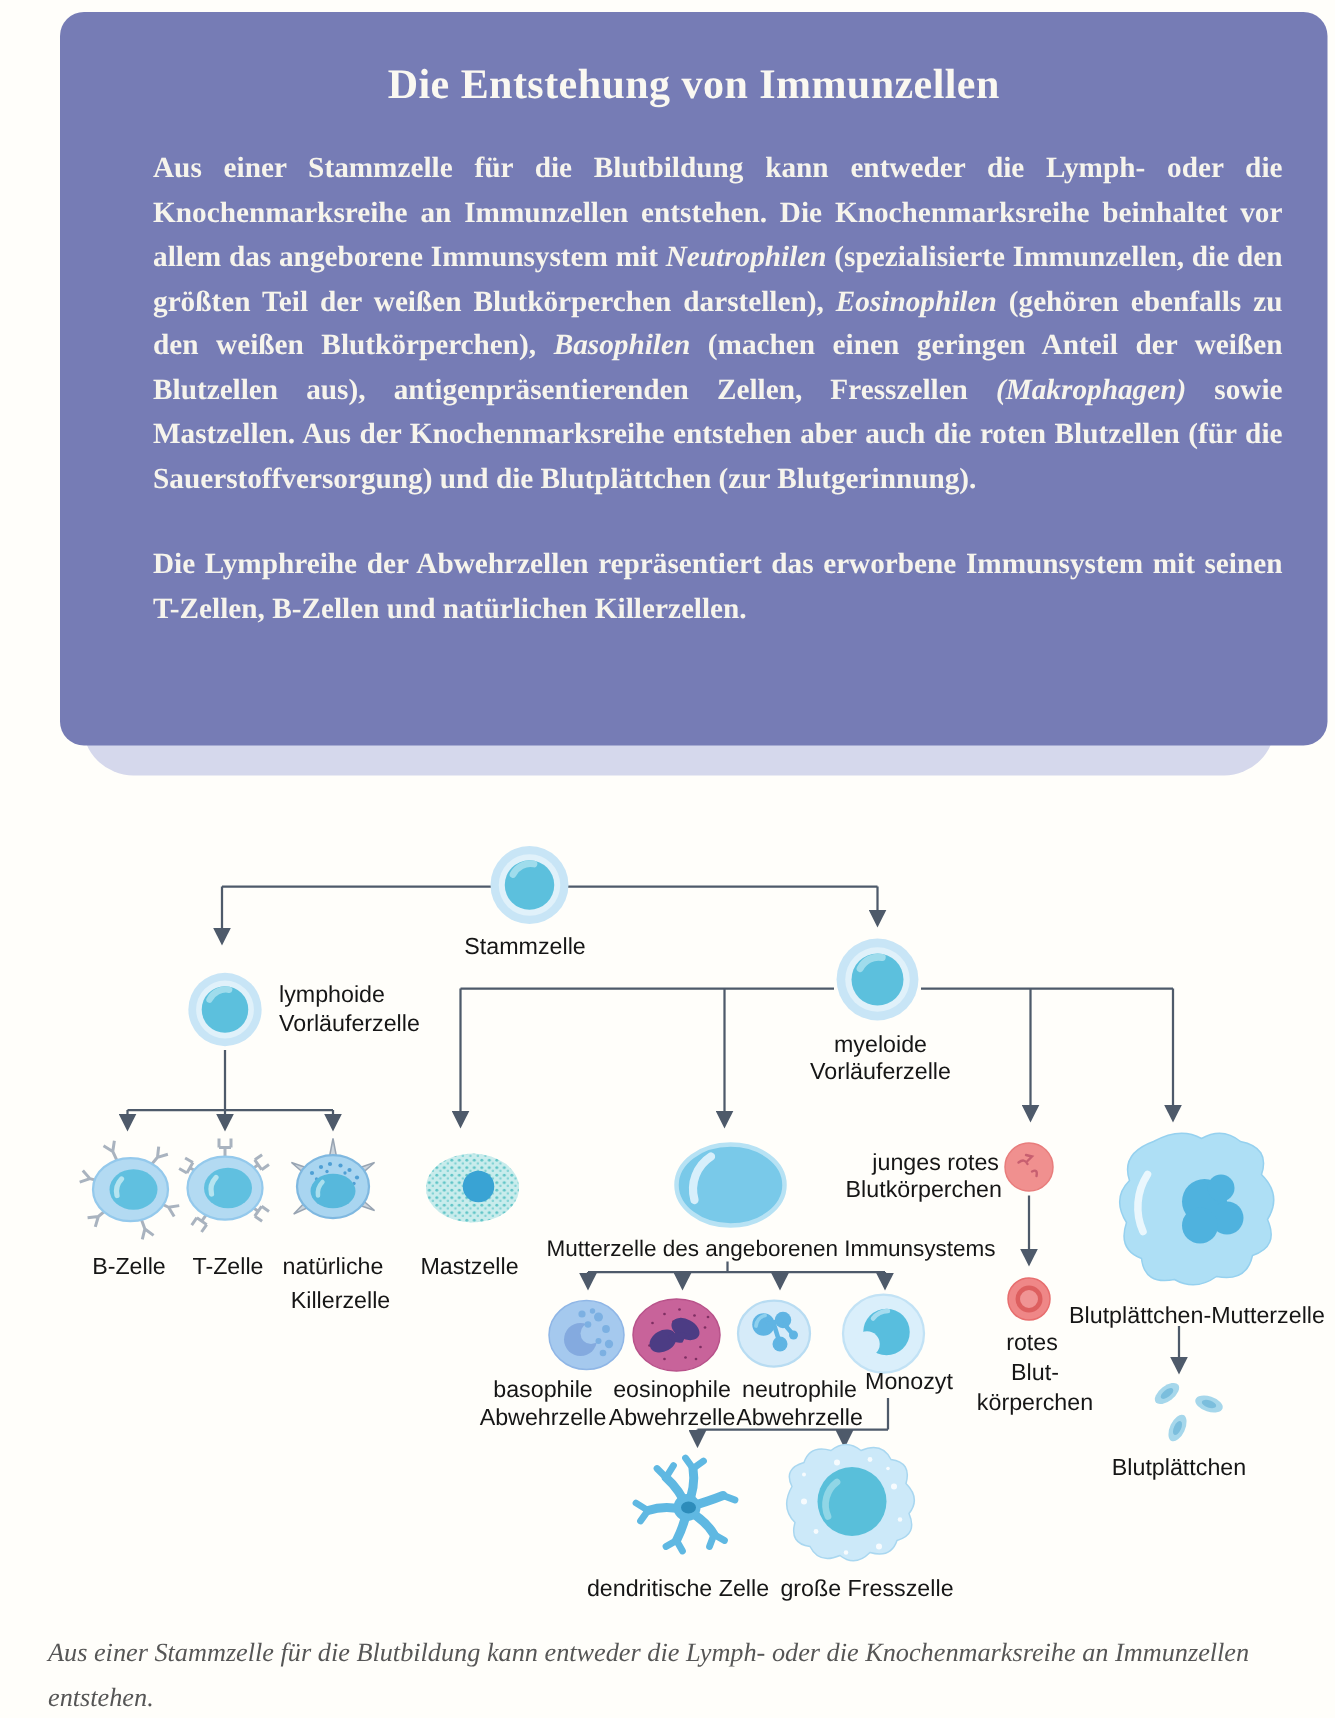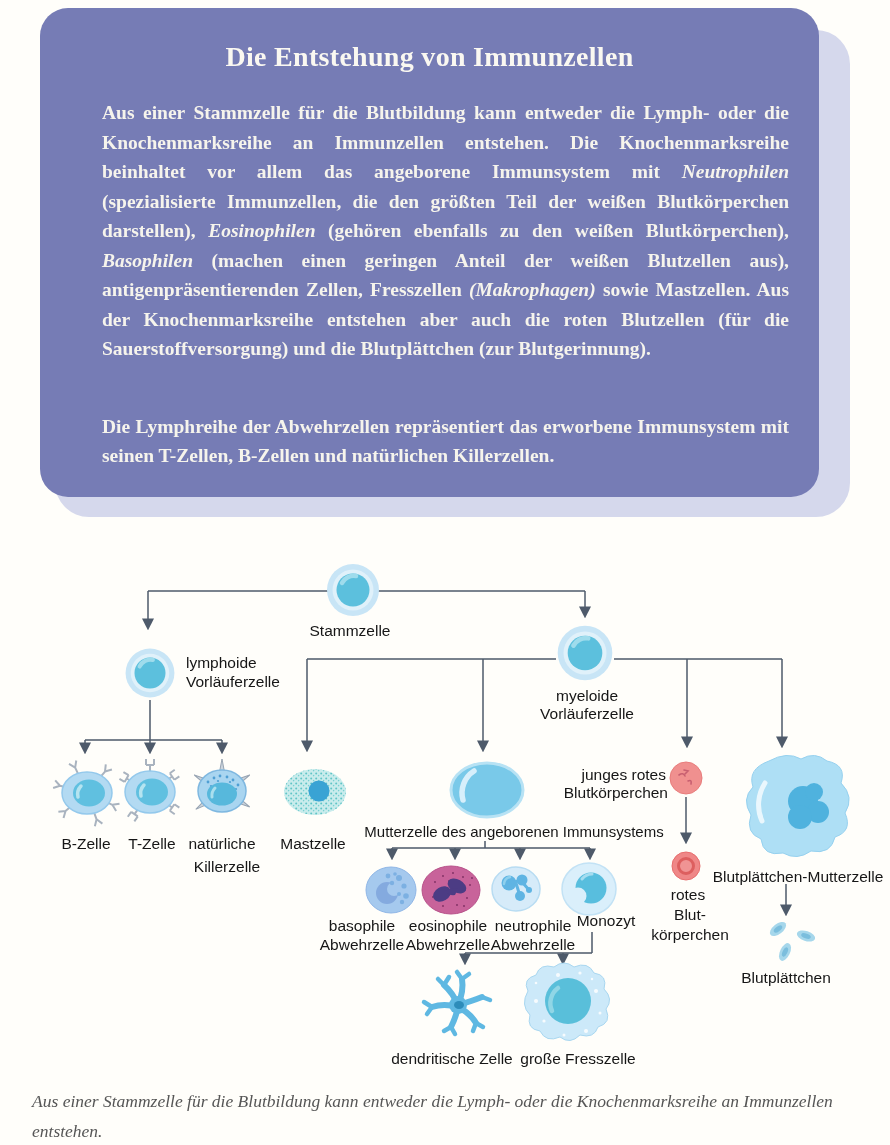--- a/index.html
+++ b/index.html
@@ -5,35 +5,35 @@
   html,body{margin:0;padding:0;}
   body{
     width:890px;height:1145px;position:relative;overflow:hidden;
     background:#fffefa;font-family:"Liberation Sans",sans-serif;
   }
   .info-box-shadow{
     position:absolute;left:55px;top:30px;width:795px;height:487px;
     background:#d5d8ec;border-radius:34px;
   }
   .info-box{
-    position:absolute;left:40px;top:8px;width:779px;height:489px;
-    background:#767cb5;border-radius:28px;box-sizing:border-box;
+    position:absolute;left:40px;top:8px;width:845px;height:489px;
+    background:#767cb5;border-radius:16px;box-sizing:border-box;
   }
   .info-title{
     margin:33px 0 0 0;text-align:center;
     font-family:"Liberation Serif",serif;font-weight:bold;font-size:28px;
     color:#faf8f1;letter-spacing:.3px;
   }
   .info-p{
     margin:25px 30px 0 62px;text-align:justify;
     font-family:"Liberation Serif",serif;font-weight:600;
     font-size:19.5px;line-height:29.5px;color:#f6f4ec;
   }
   .info-p em{}
-  .info-p.second{margin-top:48px;}
+  .info-p.second{margin-top:28px;}
   .diagram-svg{position:absolute;left:0;top:555px;}
   .lbl{font-family:"Liberation Sans",sans-serif;font-size:15.5px;fill:#161616;}
   .lbl-sm{font-family:"Liberation Sans",sans-serif;font-size:15px;fill:#161616;}
   .caption{
     position:absolute;left:32px;top:1086px;width:828px;
     font-family:"Liberation Serif",serif;font-style:italic;
     font-size:17.5px;line-height:30px;color:#565656;
   }
 </style>
 </head>

